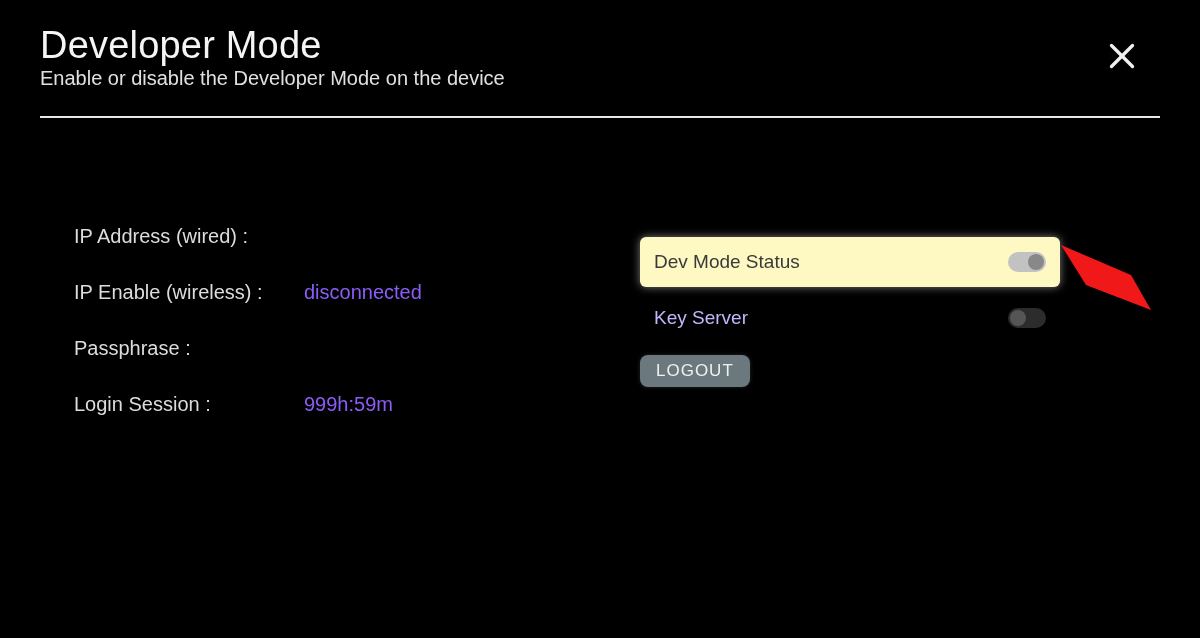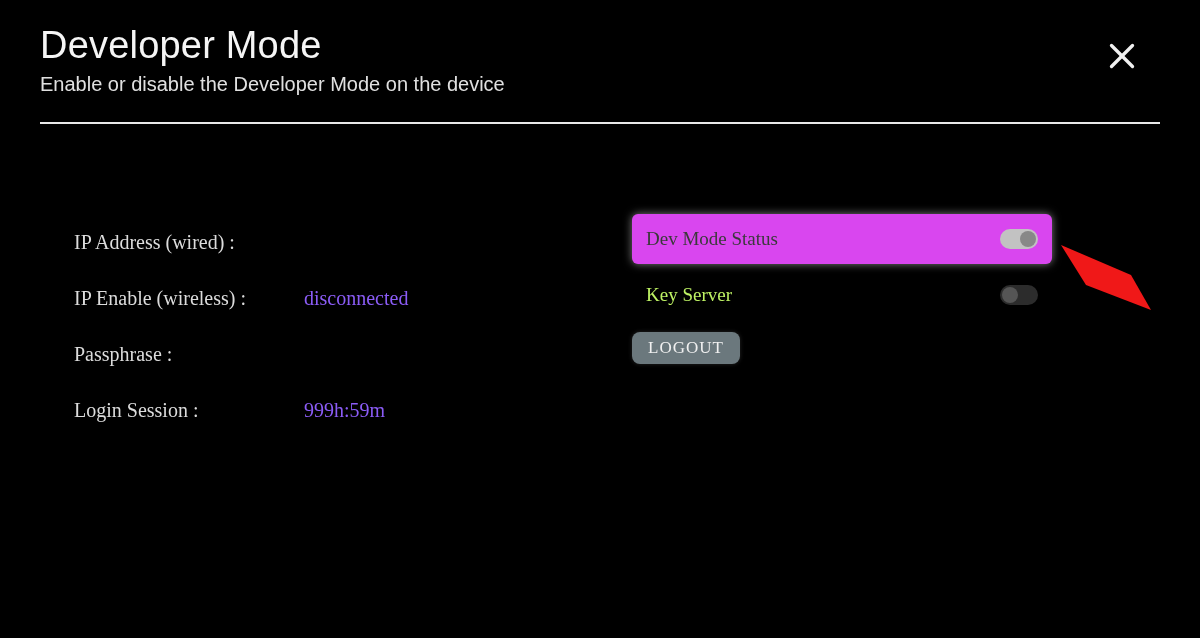--- a/index.html
+++ b/index.html
@@ -27,43 +27,42 @@
     }
     .title {
       font-size: 38px;
       font-weight: 500;
       color: #f5f5f5;
       letter-spacing: 0.2px;
     }
     .subtitle {
       font-size: 20px;
       color: #e0e0e0;
-      margin-top: 6px;
+      margin-top: 0;
       font-weight: 400;
     }
     .close-btn {
       position: absolute;
       top: 14px;
       right: 20px;
       width: 36px;
       height: 36px;
       cursor: pointer;
       color: #f0f0f0;
     }
     .close-btn svg { width: 100%; height: 100%; }
     .divider {
       border: none;
       border-top: 2px solid #e8e8e8;
       margin-top: 26px;
     }
     .content {
       display: flex;
       margin-top: 90px;
-      gap: 32px;
-      font-family: Liberation Serif, serif;
+      gap: 40px;
     }
     .col-left {
       flex: 0 0 560px;
       padding-left: 34px;
     }
     .info-row {
       display: flex;
       align-items: center;
       height: 56px;
       font-size: 20px;
@@ -84,29 +83,30 @@
       align-items: center;
       justify-content: space-between;
       height: 50px;
       padding: 0 14px;
       border-radius: 6px;
       margin-bottom: 6px;
       font-size: 19px;
       cursor: pointer;
     }
     .setting-row.selected {
-      background: #d946ef;
+      background: #fef9c3;
       color: #3a3a3a;
       box-shadow: 0 0 8px rgba(255,255,255,0.5);
+      margin-top: 29px;
     }
     .setting-row .label {
       display: inline-block;
     }
     .setting-row:not(.selected) {
-      color: #bef264;
+      color: #c4b5fd;
     }
     .toggle {
       width: 38px;
       height: 20px;
       border-radius: 999px;
       position: relative;
       flex-shrink: 0;
     }
     .toggle .knob {
       position: absolute;

